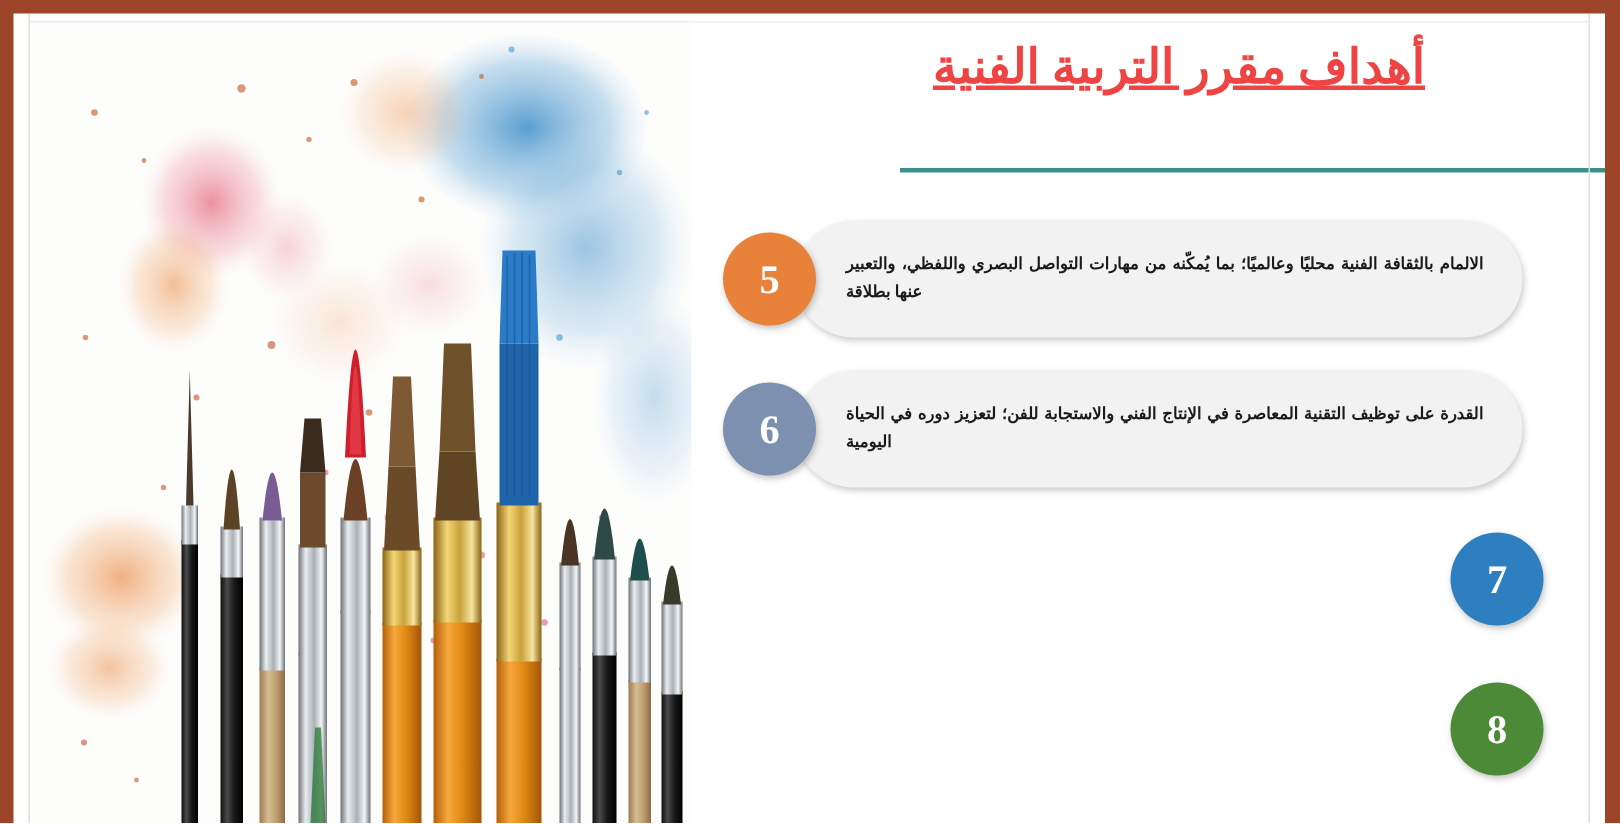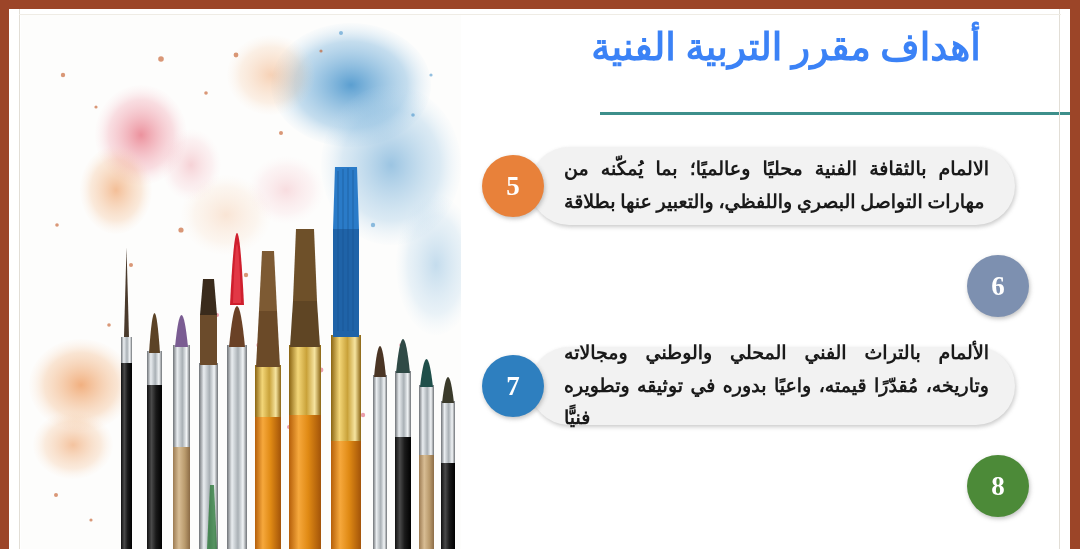--- a/index.html
+++ b/index.html
@@ -53,27 +53,28 @@
     z-index:5;
   }
   .photo svg{display:block;width:440px;height:534px;}
 
   
   .title-block{
     position:absolute;right:14px;top:24px;width:560px;
     text-align:center;z-index:30;
   }
   .title-text{
-    color:#3b82f6;
-    font-size:38px;
+    color:#ef4444;
+    font-size:32px;
     font-weight:bold;
     letter-spacing:0px;
     line-height:1.25;
     white-space:nowrap;
     direction:rtl;
+    text-decoration:underline;
   }
   .title-rule{
     position:absolute;left:600px;top:112px;
     width:470px;height:3px;
     background:#3d8f8b;
     z-index:30;
   }
 
   
   .goals{
@@ -99,21 +100,21 @@
     display:flex;align-items:center;justify-content:center;
     box-sizing:border-box;
     padding:4px 26px 4px 34px;
     z-index:2;
   }
   .goal-text{
     direction:rtl;
     text-align:justify;
     text-align-last:left;
     color:#1a1a1a;
-    font-size:19px;
+    font-size:11px;
     line-height:1.72;
     font-weight:bold;
     width:100%;
   }
   .goal-badge{
     position:relative;
     margin-right:-14px;
     width:62px;height:62px;
     border-radius:50%;
     display:flex;align-items:center;justify-content:center;
@@ -329,29 +330,29 @@
     <div class="goal-row r0">
       <div class="goal-pill">
         <div class="goal-text">الالمام بالثقافة الفنية محليًا وعالميًا؛ بما يُمكّنه من مهارات التواصل البصري واللفظي، والتعبير عنها بطلاقة</div>
       </div>
       <div class="goal-badge" style="background:#e8813a">
         <span>5</span>
       </div>
     </div>
 
     <div class="goal-row r1">
+      <div class="goal-pill">
+        <div class="goal-text">القدرة على توظيف التقنية المعاصرة في الإنتاج الفني والاستجابة للفن؛ لتعزيز دوره في الحياة اليومية</div>
+      </div>
       <div class="goal-badge" style="background:#7d90b0">
         <span>6</span>
       </div>
     </div>
 
     <div class="goal-row r2">
-      <div class="goal-pill">
-        <div class="goal-text">الألمام بالتراث الفني المحلي والوطني ومجالاته وتاريخه، مُقدّرًا قيمته، واعيًا بدوره في توثيقه وتطويره فنيًّا</div>
-      </div>
       <div class="goal-badge" style="background:#2e7fbf">
         <span>7</span>
       </div>
     </div>
 
     <div class="goal-row r3">
       <div class="goal-badge" style="background:#4c8a38">
         <span>8</span>
       </div>
     </div>

